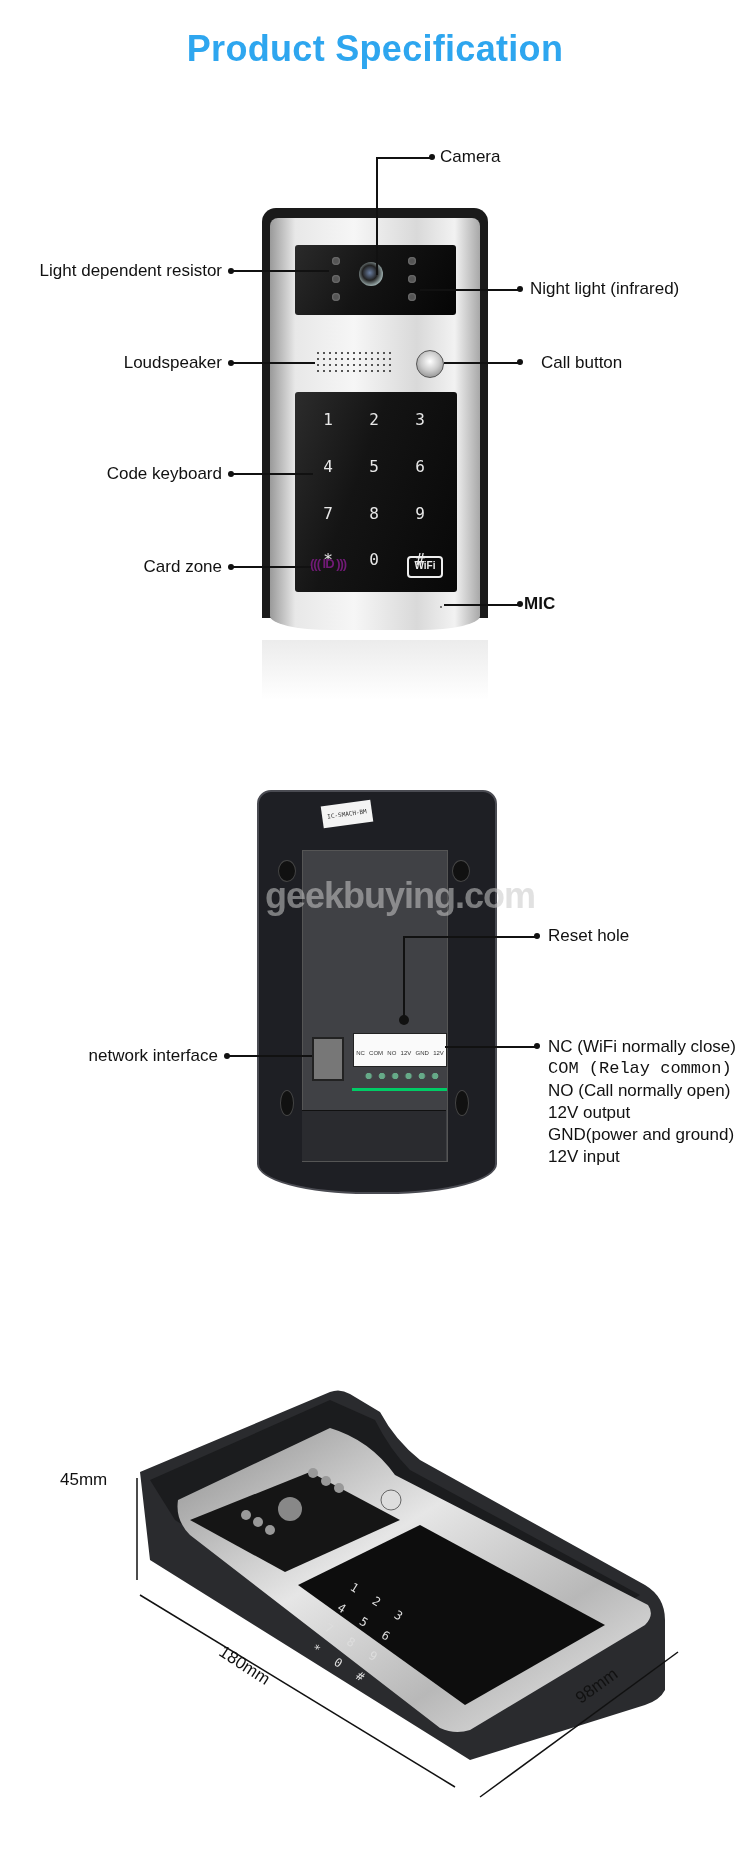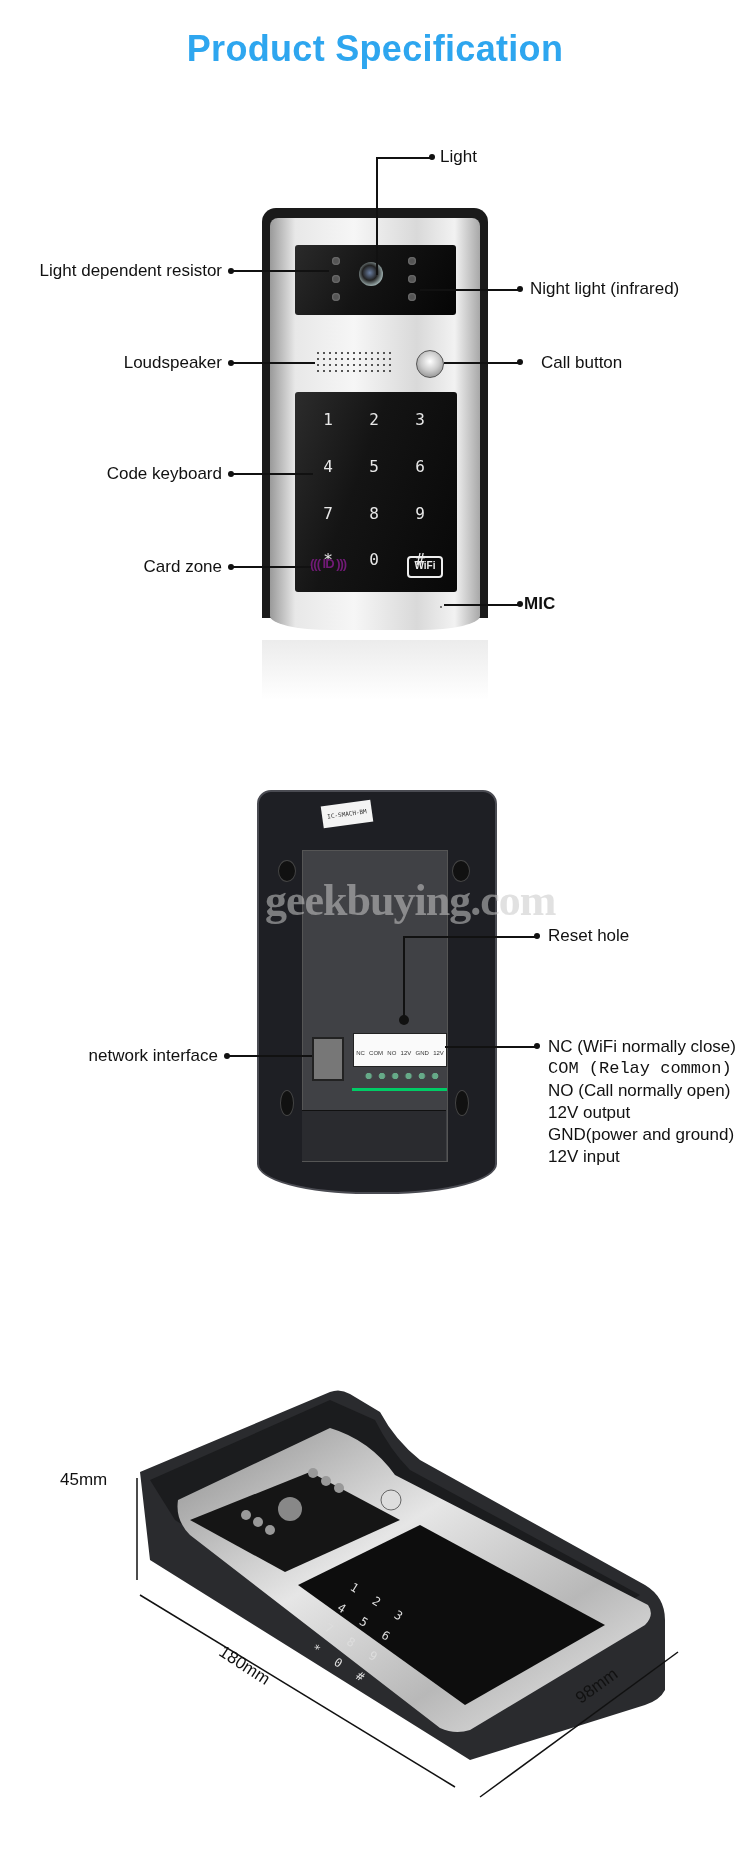--- a/index.html
+++ b/index.html
@@ -26,21 +26,21 @@
   .idsym{left:310px;top:556px;color:#701a75;font-size:13px;font-weight:bold;letter-spacing:-1px;}
   .wifi{left:407px;top:556px;width:32px;height:18px;border:2px solid #eee;border-radius:4px;color:#eee;font-size:10px;font-weight:bold;text-align:center;line-height:16px;}
   .mic-hole{left:440px;top:606px;width:2px;height:2px;background:#555;border-radius:50%;}
   .reflect{left:262px;top:640px;width:226px;height:60px;background:linear-gradient(180deg,rgba(200,200,200,0.35),rgba(255,255,255,0));}
 
   
   .back-outer{left:257px;top:790px;width:236px;height:400px;background:#1e1f24;border-radius:14px 14px 110px 110px/14px 14px 30px 30px;border:2px solid #4a4b52;}
   .back-inner{left:302px;top:850px;width:144px;height:310px;background:#404145;border:1px solid #555;}
   .sticker{left:322px;top:803px;width:50px;height:22px;background:#f4f4f4;transform:rotate(-8deg);font-size:6px;color:#333;text-align:center;line-height:22px;font-family:"DejaVu Sans Mono",monospace;}
   .screw{position:absolute;width:16px;height:20px;border-radius:50%;background:#111;border:1px solid #444;}
-  .watermark{left:265px;top:875px;font-size:44px;color:rgba(200,200,200,0.55);font-weight:bold;letter-spacing:-1px;font-family:Liberation Serif, serif;}
+  .watermark{left:265px;top:875px;font-size:36px;color:rgba(200,200,200,0.55);font-weight:bold;letter-spacing:-1px;}
   .reset{left:399px;top:1015px;width:10px;height:10px;border-radius:50%;background:#111;}
   .rj45{left:312px;top:1037px;width:28px;height:40px;background:#777;border:2px solid #222;}
   .terminal{left:353px;top:1033px;width:92px;height:32px;background:#fafafa;border:1px solid #222;font-size:6px;color:#333;}
   .tscrews{left:362px;top:1070px;width:80px;height:12px;}
   .greenbar{left:352px;top:1088px;width:95px;height:3px;background:#0c6;}
   .lower-slot{left:302px;top:1110px;width:144px;height:50px;background:#2a2b2f;border-top:1px solid #111;}
   .dim-text{font-size:17px;color:#111;position:absolute;white-space:nowrap;}
 </style>
 </head>
 <body>
@@ -78,21 +78,21 @@
     <div class="key" style="left:110px;top:158px;">#</div>
   </div>
   <div class="abs idsym">((( ID )))</div>
   <div class="abs wifi">WiFi</div>
   <div class="abs mic-hole"></div>
   <div class="abs reflect"></div>
 
   <div class="vl" style="left:376px;top:157px;height:118px;"></div>
   <div class="hl" style="left:376px;top:157px;width:54px;"></div>
   <div class="dot" style="left:429px;top:154px;"></div>
-  <div class="lbl" style="left:440px;top:147px;">Light</div>
+  <div class="lbl" style="left:440px;top:147px;">Camera</div>
 
   <div class="lbl right" style="left:0;width:222px;top:261px;">Light dependent resistor</div>
   <div class="dot" style="left:228px;top:268px;"></div>
   <div class="hl" style="left:231px;top:270px;width:98px;"></div>
 
   <div class="hl" style="left:420px;top:289px;width:100px;"></div>
   <div class="dot" style="left:517px;top:286px;"></div>
   <div class="lbl" style="left:530px;top:279px;">Night light (infrared)</div>
 
   <div class="lbl right" style="left:0;width:222px;top:353px;">Loudspeaker</div>

